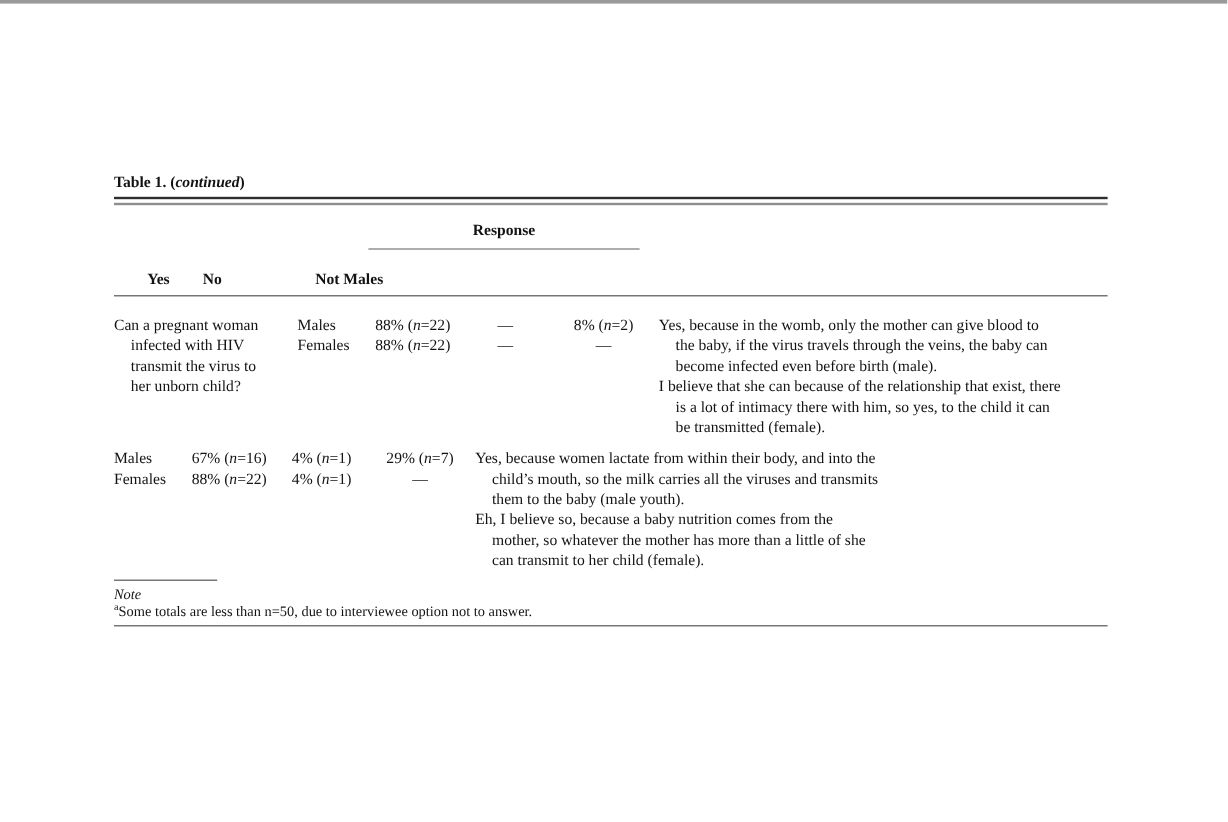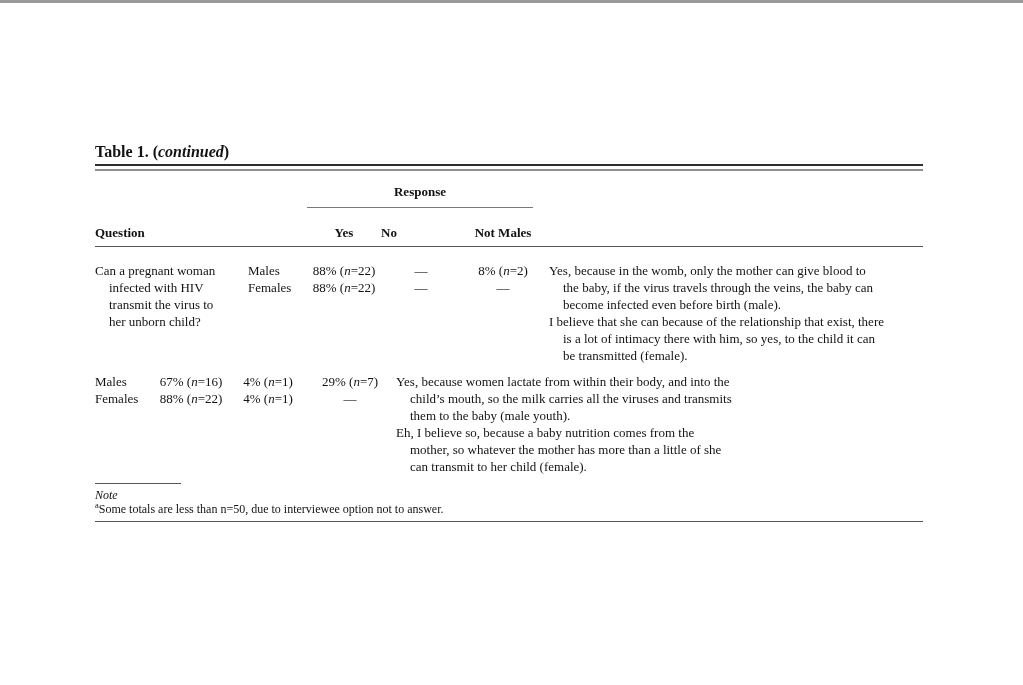--- a/index.html
+++ b/index.html
@@ -25,21 +25,21 @@
   }
   .paper {
     position: absolute;
     left: 95px;
     top: 142px;
     width: 828px;
     font-size: 13px;
     line-height: 17px;
   }
   .title {
-    font-size: 16px;
+    font-size: 13px;
     font-weight: bold;
     line-height: 20px;
   }
   .title .ital { font-style: italic; }
   .double-rule {
     margin-top: 2px;
     height: 3px;
     border-top: 2px solid #2e2e2e;
     border-bottom: 2px solid #8e8e90;
   }
@@ -123,21 +123,20 @@
     <div class="title"><span>Table 1. (</span><span class="ital">continued</span><span>)</span></div>
 
     <div class="double-rule"></div>
 
     <div class="resp-row">
       <div class="resp-spacer"></div>
       <div class="resp-box">Response</div>
     </div>
 
     <div class="head-row">
-      <div class="h-question">Question</div>
       <div class="h-yes">Yes</div>
       <div class="h-no">No</div>
       <div class="h-notsure">Not Males</div>
     </div>
 
     <section class="row row-1">
       <div class="c-question">Can a pregnant woman
 infected with HIV
 transmit the virus to
 her unborn child?</div>

